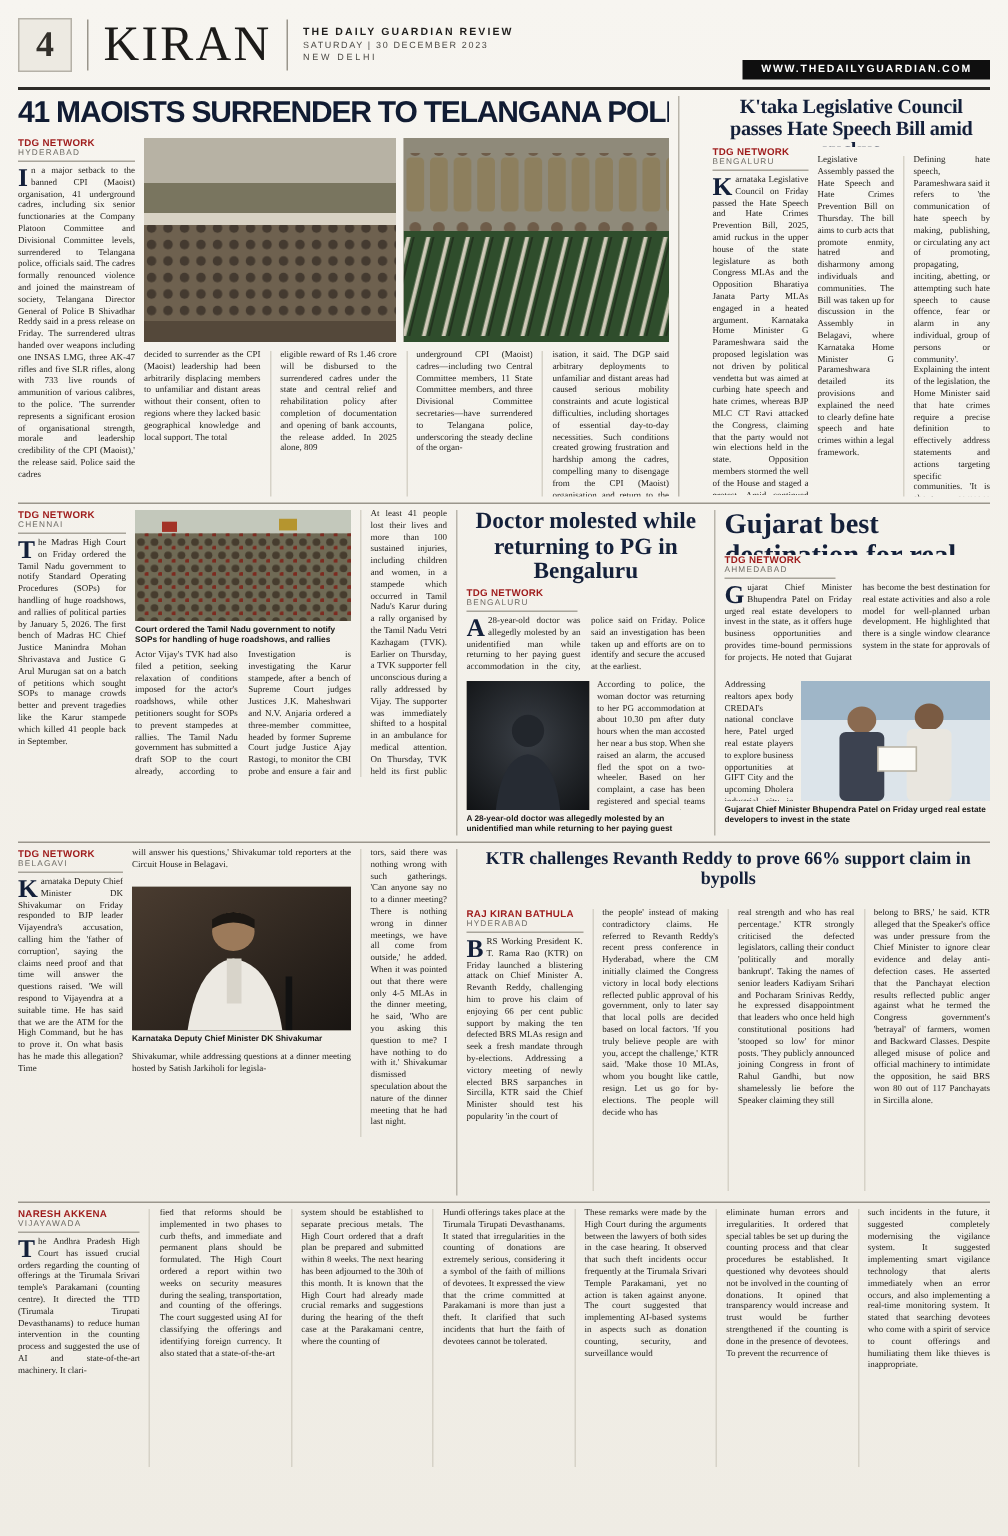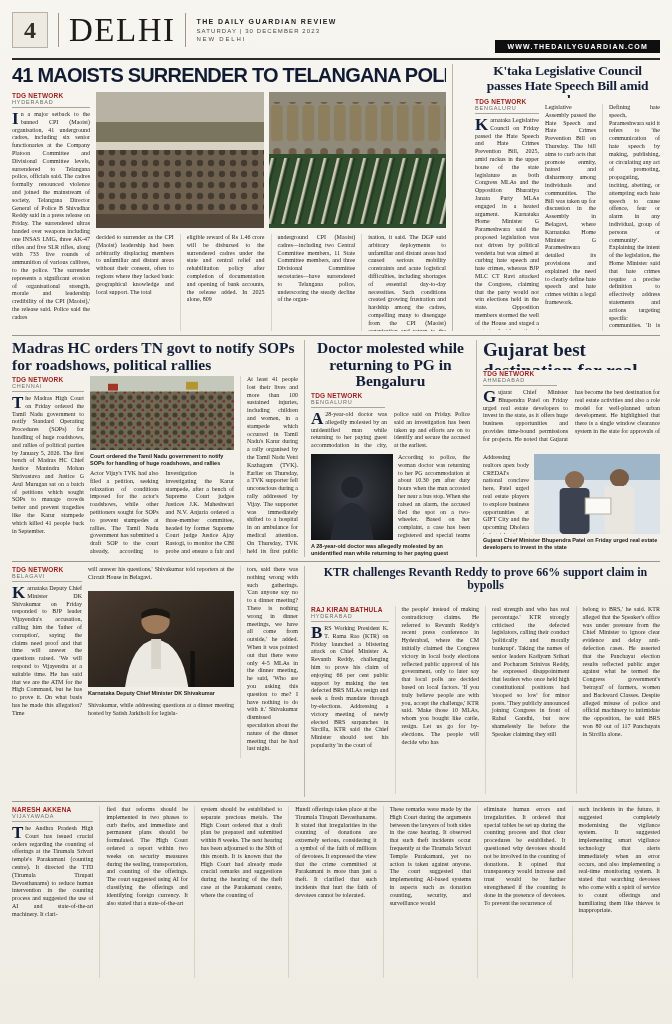--- a/index.html
+++ b/index.html
@@ -44,21 +44,21 @@
 </style>
 </head>
 <body>
 
 <div class="paper">
 
   <div class="header">
     <div class="header-inner">
       <div class="pagenum-box">4</div>
       <div class="vsep"></div>
-      <div class="section-title">DELHI</div>
+      <div class="section-title">KIRAN</div>
       <div class="vsep"></div>
       <div class="masthead-block">
         <div class="masthead-line1">THE DAILY GUARDIAN REVIEW</div>
         <div class="masthead-line2">SATURDAY | 30 DECEMBER 2023</div>
         <div class="masthead-line3">NEW DELHI</div>
       </div>
     </div>
     <div class="website-bar">WWW.THEDAILYGUARDIAN.COM</div>
   </div>
 
@@ -149,21 +149,20 @@
             <div class="bodytext fill">Defining hate speech, Parameshwara said it refers to 'the communication of hate speech by making, publishing, or circulating any act of promoting, propagating, inciting, abetting, or attempting such hate speech to cause offence, fear or alarm in any individual, group of persons or community'. Explaining the intent of the legislation, the Home Minister said that hate crimes require a precise definition to effectively address statements and actions targeting specific communities. 'It is about someone speaking out against a particular community,' he said. Any person convicted under the law could face a jail term of up to 7 years, and/or a fine of Rs 50,000.</div>
           </div>
         </div>
       </div>
     </div>
   </div>
 
   <div class="band" style="top:340px; height:222px; padding-bottom:4px;">
 
     <div class="article" style="width:292px; padding-right:6px;">
-      <div class="headline headline-serif" style="font-size:15.5px; height:36px;">Madras HC orders TN govt to notify SOPs for roadshows, political rallies</div>
       <div class="row" style="gap:6px; height:178px;">
         <div style="width:72px; display:flex; flex-direction:column;">
           <div class="byline-block">
             <div class="byline-name">TDG NETWORK</div>
             <div class="byline-loc">CHENNAI</div>
           </div>
           <div class="bodytext dropcap fill">The Madras High Court on Friday ordered the Tamil Nadu government to notify Standard Operating Procedures (SOPs) for handling of huge roadshows, and rallies of political parties by January 5, 2026. The first bench of Madras HC Chief Justice Manindra Mohan Shrivastava and Justice G Arul Murugan sat on a batch of petitions which sought SOPs to manage crowds better and prevent tragedies like the Karur stampede which killed 41 people back in September.</div>
         </div>
         <div style="width:144px; display:flex; flex-direction:column; gap:3px;">
           <div class="photo" style="height:74px;">

